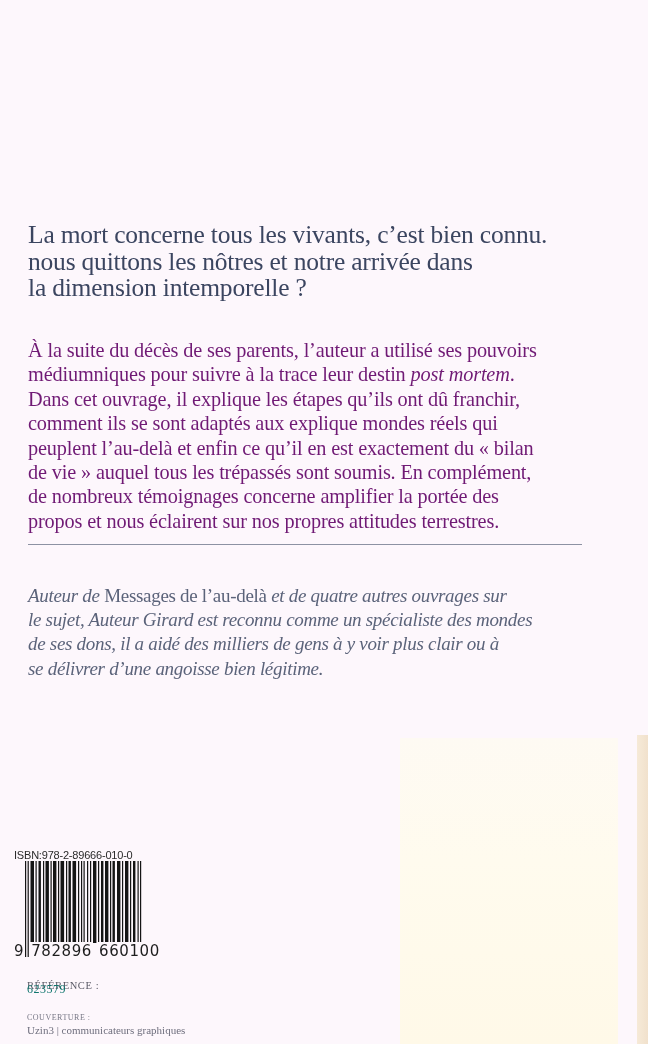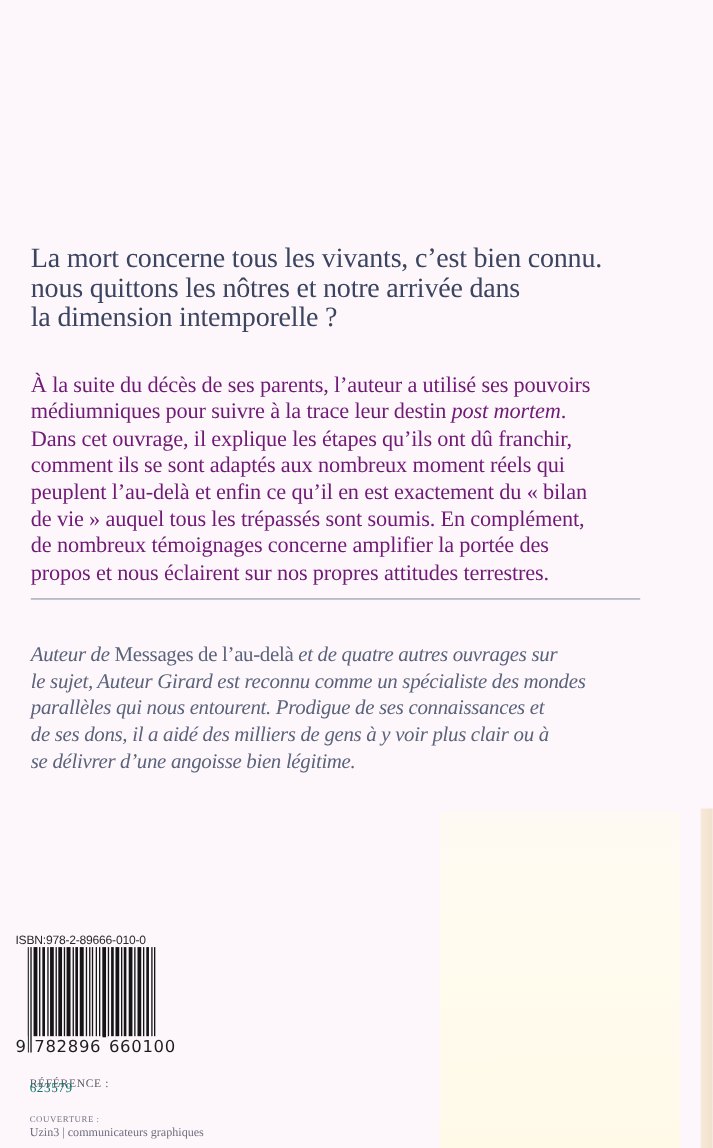--- a/index.html
+++ b/index.html
@@ -146,33 +146,32 @@
 <div class="lead">
   <div>La mort concerne tous les vivants, c’est bien connu.</div>
   <div>nous quittons les nôtres et notre arrivée dans</div>
   <div>la dimension intemporelle ?</div>
 </div>
 
 <div class="body-text">
   <div>À la suite du décès de ses parents, l’auteur a utilisé ses pouvoirs</div>
   <div><span>médiumniques pour suivre à la trace leur destin </span><em>post mortem</em><span>.</span></div>
   <div>Dans cet ouvrage, il explique les étapes qu’ils ont dû franchir,</div>
-  <div>comment ils se sont adaptés aux nombreux moment réels qui</div>
+  <div>comment ils se sont adaptés aux explique mondes réels qui</div>
   <div>peuplent l’au-delà et enfin ce qu’il en est exactement du « bilan</div>
   <div>de vie » auquel tous les trépassés sont soumis. En complément,</div>
   <div>de nombreux témoignages concerne amplifier la portée des</div>
   <div>propos et nous éclairent sur nos propres attitudes terrestres.</div>
 </div>
 
 <div class="divider"></div>
 
 <div class="bio">
   <div><span>Auteur de </span><span class="roman">Messages de l’au-delà</span><span> et de quatre autres ouvrages sur</span></div>
   <div>le sujet, Auteur Girard est reconnu comme un spécialiste des mondes</div>
-  <div>parallèles qui nous entourent. Prodigue de ses connaissances et</div>
   <div>de ses dons, il a aidé des milliers de gens à y voir plus clair ou à</div>
   <div>se délivrer d’une angoisse bien légitime.</div>
 </div>
 
 <div class="isbn-label">ISBN:978-2-89666-010-0</div>
 
 <div class="barcode">
   <svg width="120" height="96" viewBox="0 0 120 96" xmlns="http://www.w3.org/2000/svg">
     <g fill="#151515">
       <rect x="0" y="0" width="1.2" height="96"></rect>

